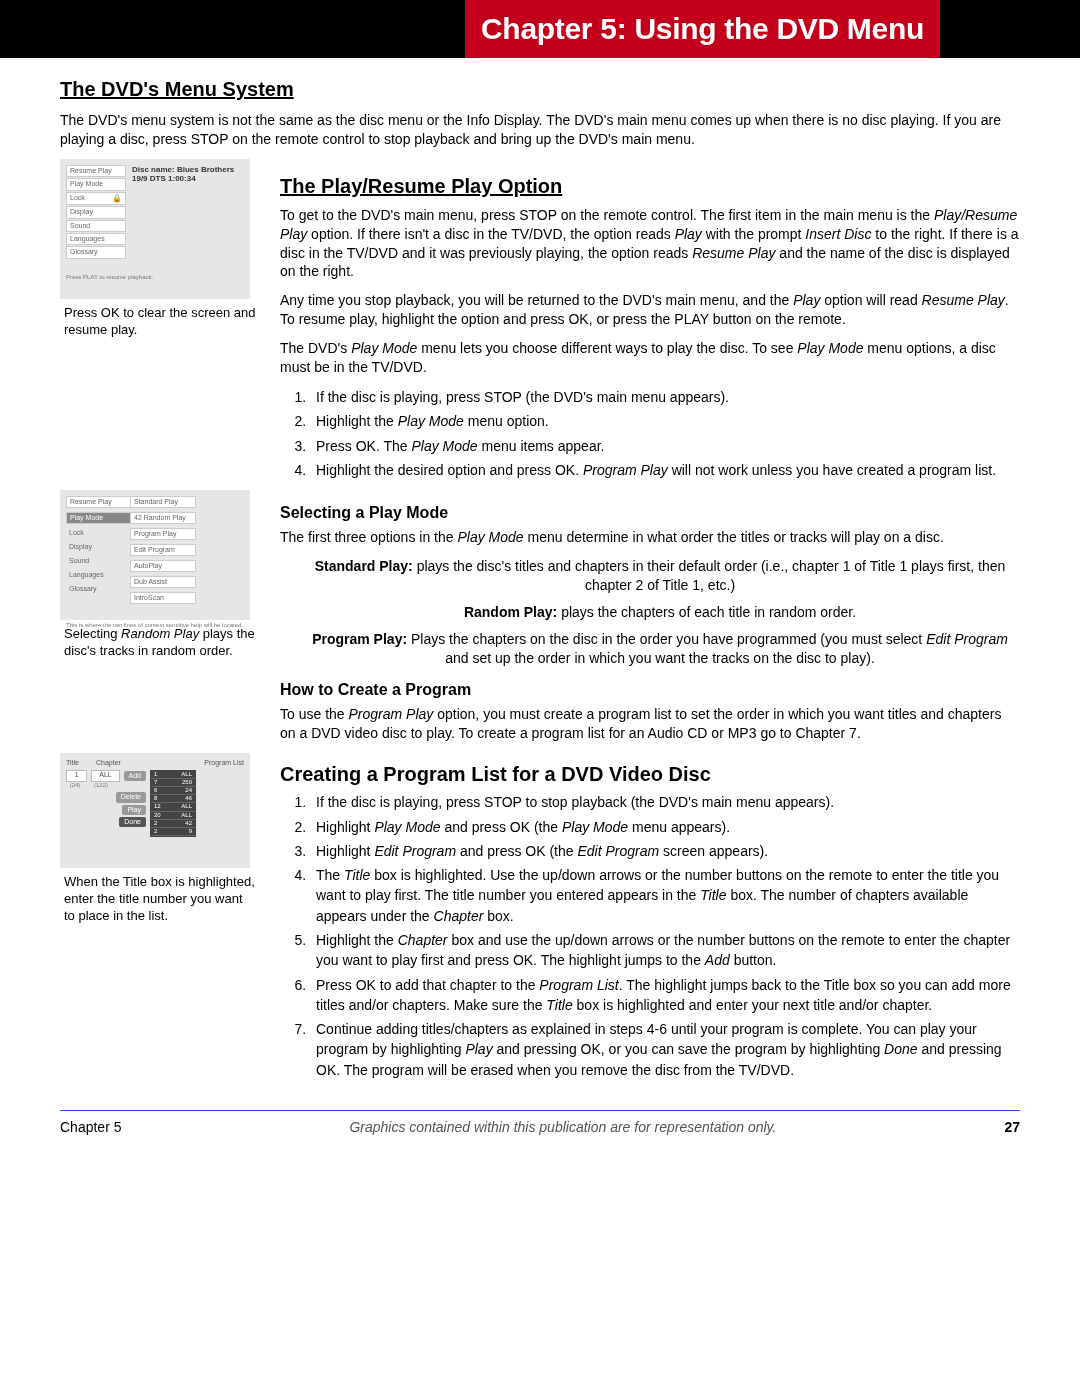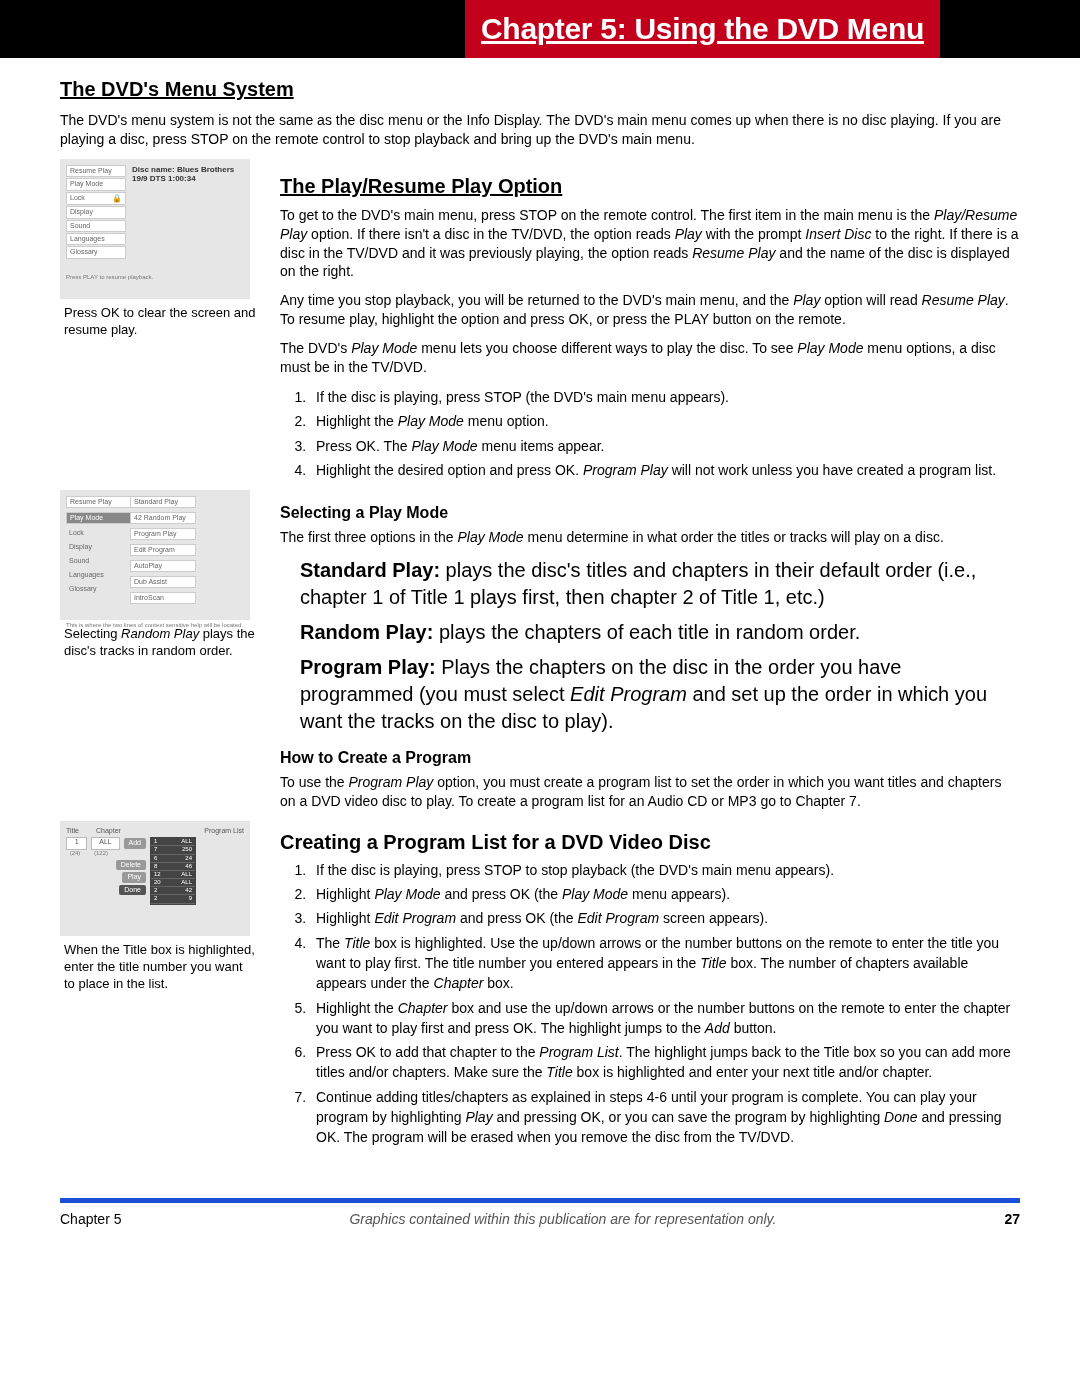--- a/index.html
+++ b/index.html
@@ -27,21 +27,20 @@
   }
   .topbar-title {
     background: #c3001b;
     color: #fff;
     font-weight: bold;
     font-size: 30px;
     padding: 0 16px;
     display: flex;
     align-items: center;
     letter-spacing: -0.3px;
-    text-decoration: underline;
   }
   .content {
     padding: 20px 60px 0 60px;
   }
   .h1 {
     font-size: 20px;
     font-weight: bold;
     text-decoration: underline;
     margin: 0 0 10px 0;
   }
@@ -135,27 +134,28 @@
   }
   .figure2 .menu-item { width: 58px; display:inline-block; margin-right:2px;}
   .fig3-row { display:flex; gap:6px; font-size:7px; color:#555; }
   .fig3-btn {
     background:#999; color:#fff; font-size:7px; padding:1px 5px; border-radius:2px; display:inline-block; margin:1px 0;
   }
   .fig3-box { border:1px solid #bbb; background:#fff; padding:0 3px; font-size:7px;}
   .fig3-tbl { background:#444; color:#fff; padding:1px;}
   .fig3-tbl div { display:flex; justify-content:space-between; padding:0 3px; border-bottom:1px solid #666; font-size:6px;}
   .inline-def {
-    font-size: 20px;
+    font-size: 14px;
     line-height: 1.35;
     margin: 0 0 8px 20px;
+    text-align: center;
   }
   .footer {
-    border-top: 5px solid #1d4ed8;
-    margin: 40px 60px 0 60px;
+    border-top: 1px solid #1d4ed8;
+    margin: 20px 60px 0 60px;
     padding: 8px 0 40px 0;
     display: flex;
     justify-content: space-between;
     font-size: 14px;
   }
   .footer .center {
     font-style: italic;
     color: #555;
   }
   .footer .right {

